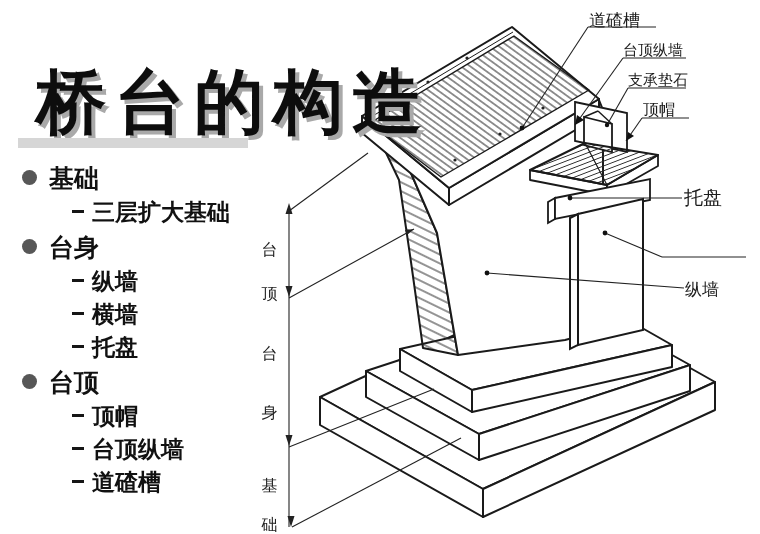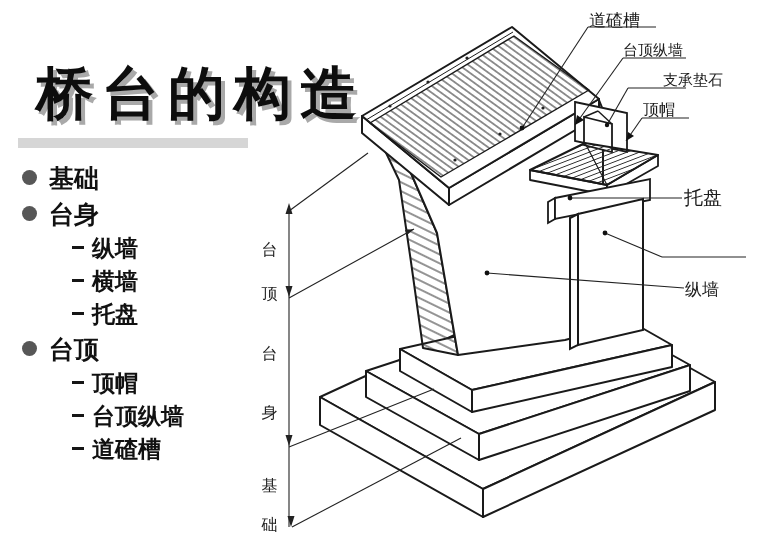--- a/index.html
+++ b/index.html
@@ -1,37 +1,37 @@
 <!DOCTYPE html>
 <html><head>
 <meta charset="utf-8">
 <style>
   html,body{margin:0;padding:0;background:#e8e8e8;}
   #slide{position:relative;width:760px;height:534px;background:#ffffff;overflow:hidden;
          font-family:"Liberation Sans",sans-serif;color:#111;}
   #art{position:absolute;left:0;top:0;width:760px;height:534px;}
 
-  .title{position:absolute;left:36px;top:56px;font-size:57px;font-weight:bold;
+  .title{position:absolute;left:36px;top:56px;font-size:70px;font-weight:bold;
          letter-spacing:9px;color:#0d0d0d;white-space:nowrap;
          text-shadow:4px 4px 0 #a9a9a9;}
   .title-underbar{position:absolute;left:18px;top:138px;width:230px;height:10px;
          background:#d6d6d6;}
 
   .outline{position:absolute;left:22px;top:160px;width:260px;}
   .o1{height:36px;line-height:36px;font-size:25px;font-weight:bold;white-space:nowrap;}
   .o2{height:33px;line-height:33px;font-size:23px;font-weight:bold;padding-left:50px;white-space:nowrap;}
   .b1{display:inline-block;width:15px;height:15px;border-radius:50%;background:#575757;
       margin-right:12px;vertical-align:2px;}
   .b2{display:inline-block;width:12px;height:3.5px;background:#161616;
       margin-right:8px;vertical-align:7px;}
 
   .callout{position:absolute;white-space:nowrap;color:#1c1c1c;font-size:15px;}
   .c-ballast{left:589px;top:9px;font-size:17px;}
   .c-topwall{left:623px;top:41px;}
-  .c-bearing{left:663px;top:71px;text-align:right;}
+  .c-bearing{left:628px;top:71px;text-align:right;}
   .c-cap{left:643px;top:100px;font-size:16px;}
   .c-tray{left:684px;top:185px;font-size:19px;}
   .c-front{left:651px;top:228px;}
   .c-long{left:685px;top:278px;font-size:17px;}
 
   .vlabel{position:absolute;left:261px;width:17px;font-size:16px;color:#222;
           word-break:break-all;text-align:center;}
   .v-top{top:228px;line-height:44px;}
   .v-body{top:324px;line-height:59px;}
   .v-found{top:466px;line-height:39px;}
@@ -148,20 +148,21 @@
       <circle cx="605" cy="233" r="2.4"></circle>
       <circle cx="487" cy="273" r="2.4"></circle>
     </g>
   </svg>
 
   <div class="title">桥台的构造</div>
   <div class="title-underbar"></div>
 
   <div class="outline">
     <div class="o1"><span class="b1"></span><span>基础</span></div>
+    <div class="o2"><span class="b2"></span><span>三层扩大基础</span></div>
     <div class="o1"><span class="b1"></span><span>台身</span></div>
     <div class="o2"><span class="b2"></span><span>纵墙</span></div>
     <div class="o2"><span class="b2"></span><span>横墙</span></div>
     <div class="o2"><span class="b2"></span><span>托盘</span></div>
     <div class="o1"><span class="b1"></span><span>台顶</span></div>
     <div class="o2"><span class="b2"></span><span>顶帽</span></div>
     <div class="o2"><span class="b2"></span><span>台顶纵墙</span></div>
     <div class="o2"><span class="b2"></span><span>道碴槽</span></div>
   </div>
 

